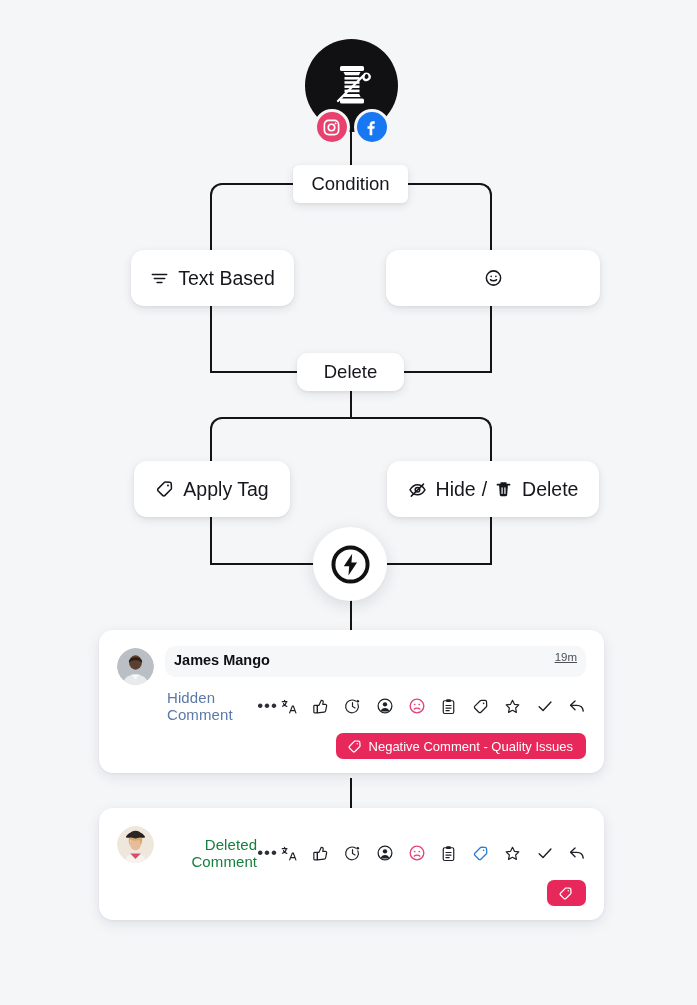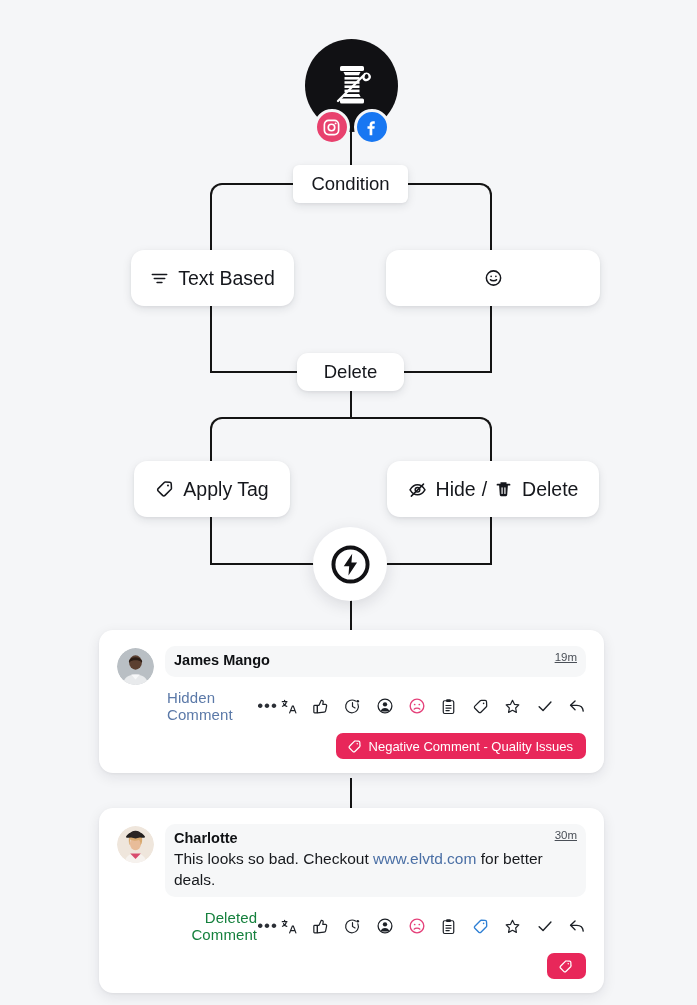--- a/index.html
+++ b/index.html
@@ -366,25 +366,20 @@
           <circle cx="18.5" cy="18.5" r="18.5" fill="#efe6dc"></circle>
           <path d="M7.5 37 c.8 -6.4 4.6 -9.6 11 -9.6 c6.4 0 10.2 3.2 11 9.6 z" fill="#f6f2ee"></path>
           <ellipse cx="18.5" cy="17.6" rx="5.6" ry="6.6" fill="#e8bc99"></ellipse>
           <path d="M11.8 13.5 c0 -5.2 3.1 -7.6 6.7 -7.6 c3.6 0 6.7 2.4 6.7 7.6 c0 3.3 -1 5.4 -1.9 5.6 c.4 -2.6 -.3 -4.4 -1.3 -5.2 c-2.4 1.1 -6.6 1.2 -8.6 -.3 c-.6 1.3 -.8 3.5 -.5 5.5 c-.9 -.4 -1.1 -2.7 -1.1 -5.6 z" fill="#d8a96f"></path>
           <path d="M9.1 10.6 c2.2 -3.9 6.1 -5.2 9.4 -5.2 c3.3 0 7.2 1.3 9.4 5.2 c.4 .7 -.1 1.3 -1 1.2 c-4.2 -.5 -12.6 -.5 -16.8 0 c-.9 .1 -1.4 -.5 -1 -1.2 z" fill="#24201e"></path>
           <ellipse cx="18.5" cy="8.6" rx="5.4" ry="3.9" fill="#2b2523"></ellipse>
           <path d="M13.2 27.6 h10.6 l-5.3 5.3 z" fill="#d84c6e"></path>
         </svg>
       </div>
       <div class="cbody">
-        <div class="cbubble">
-          <div class="cname">Charlotte</div>
-          <div class="ctime">30m</div>
-          <div class="ctext"><span>This looks so bad. Checkout </span><span class="clink">www.elvtd.com</span><span> for better deals.</span></div>
-        </div>
         <div class="meta-row">
           <span class="status status-deleted">Deleted Comment</span>
           <span class="dots">•••</span>
           <span class="icons">
             <span class="icn">
               <svg width="17" height="17" viewBox="0 0 24 24" fill="none" stroke="#1d2127" stroke-width="1.7" stroke-linecap="round">
                 <path d="M3.2 5.2 h6.6 M6.5 3.4 v1.8 M8.9 5.2 c-.4 3.5 -2.6 5.6 -5.4 6.5 M5.0 8.0 c.9 2.2 2.8 3.3 4.6 3.7"></path>
                 <path d="M13.6 21 l3.9 -9.6 h1.3 L22.4 21 M15.2 17.8 h5.7"></path>
               </svg>
             </span>

